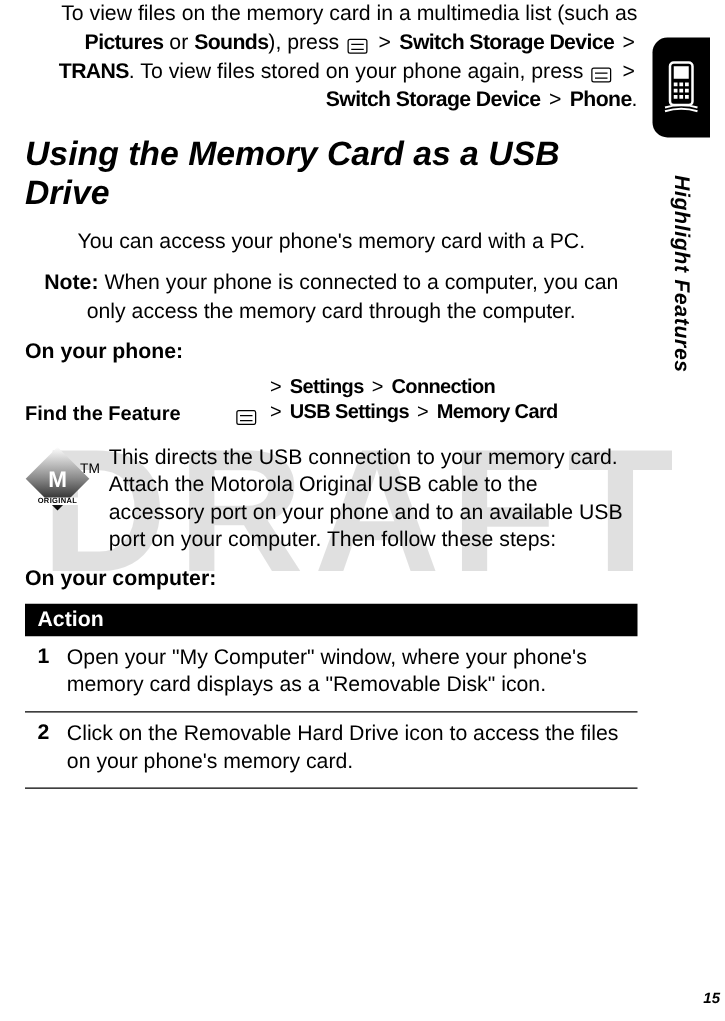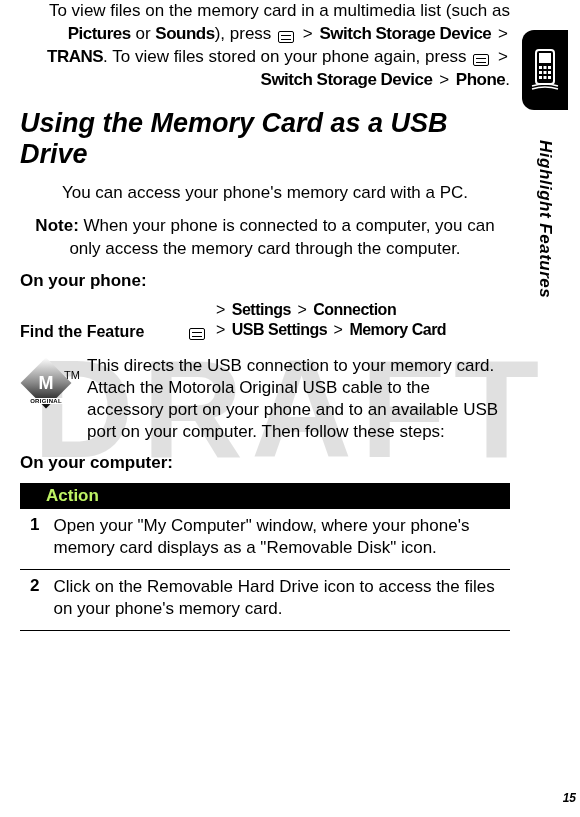--- a/index.html
+++ b/index.html
@@ -137,24 +137,24 @@
       font-size: 11px;
       margin-top: 20px;
     }
     .motorola-text {
       font-size: 17px;
       line-height: 1.3;
       flex: 1;
     }
     .action-header {
       background: #000;
-      color: #bef264;
-      font-weight: bold;
-      font-size: 17px;
-      padding: 3px 26px;
+      color: #ffffff;
+      font-weight: bold;
+      font-size: 17px;
+      padding: 3px 10px;
     }
     .action-row {
       display: flex;
       gap: 14px;
       padding: 6px 10px 10px;
       border-bottom: 1px solid #000;
     }
     .action-num {
       font-weight: bold;
       font-size: 17px;

